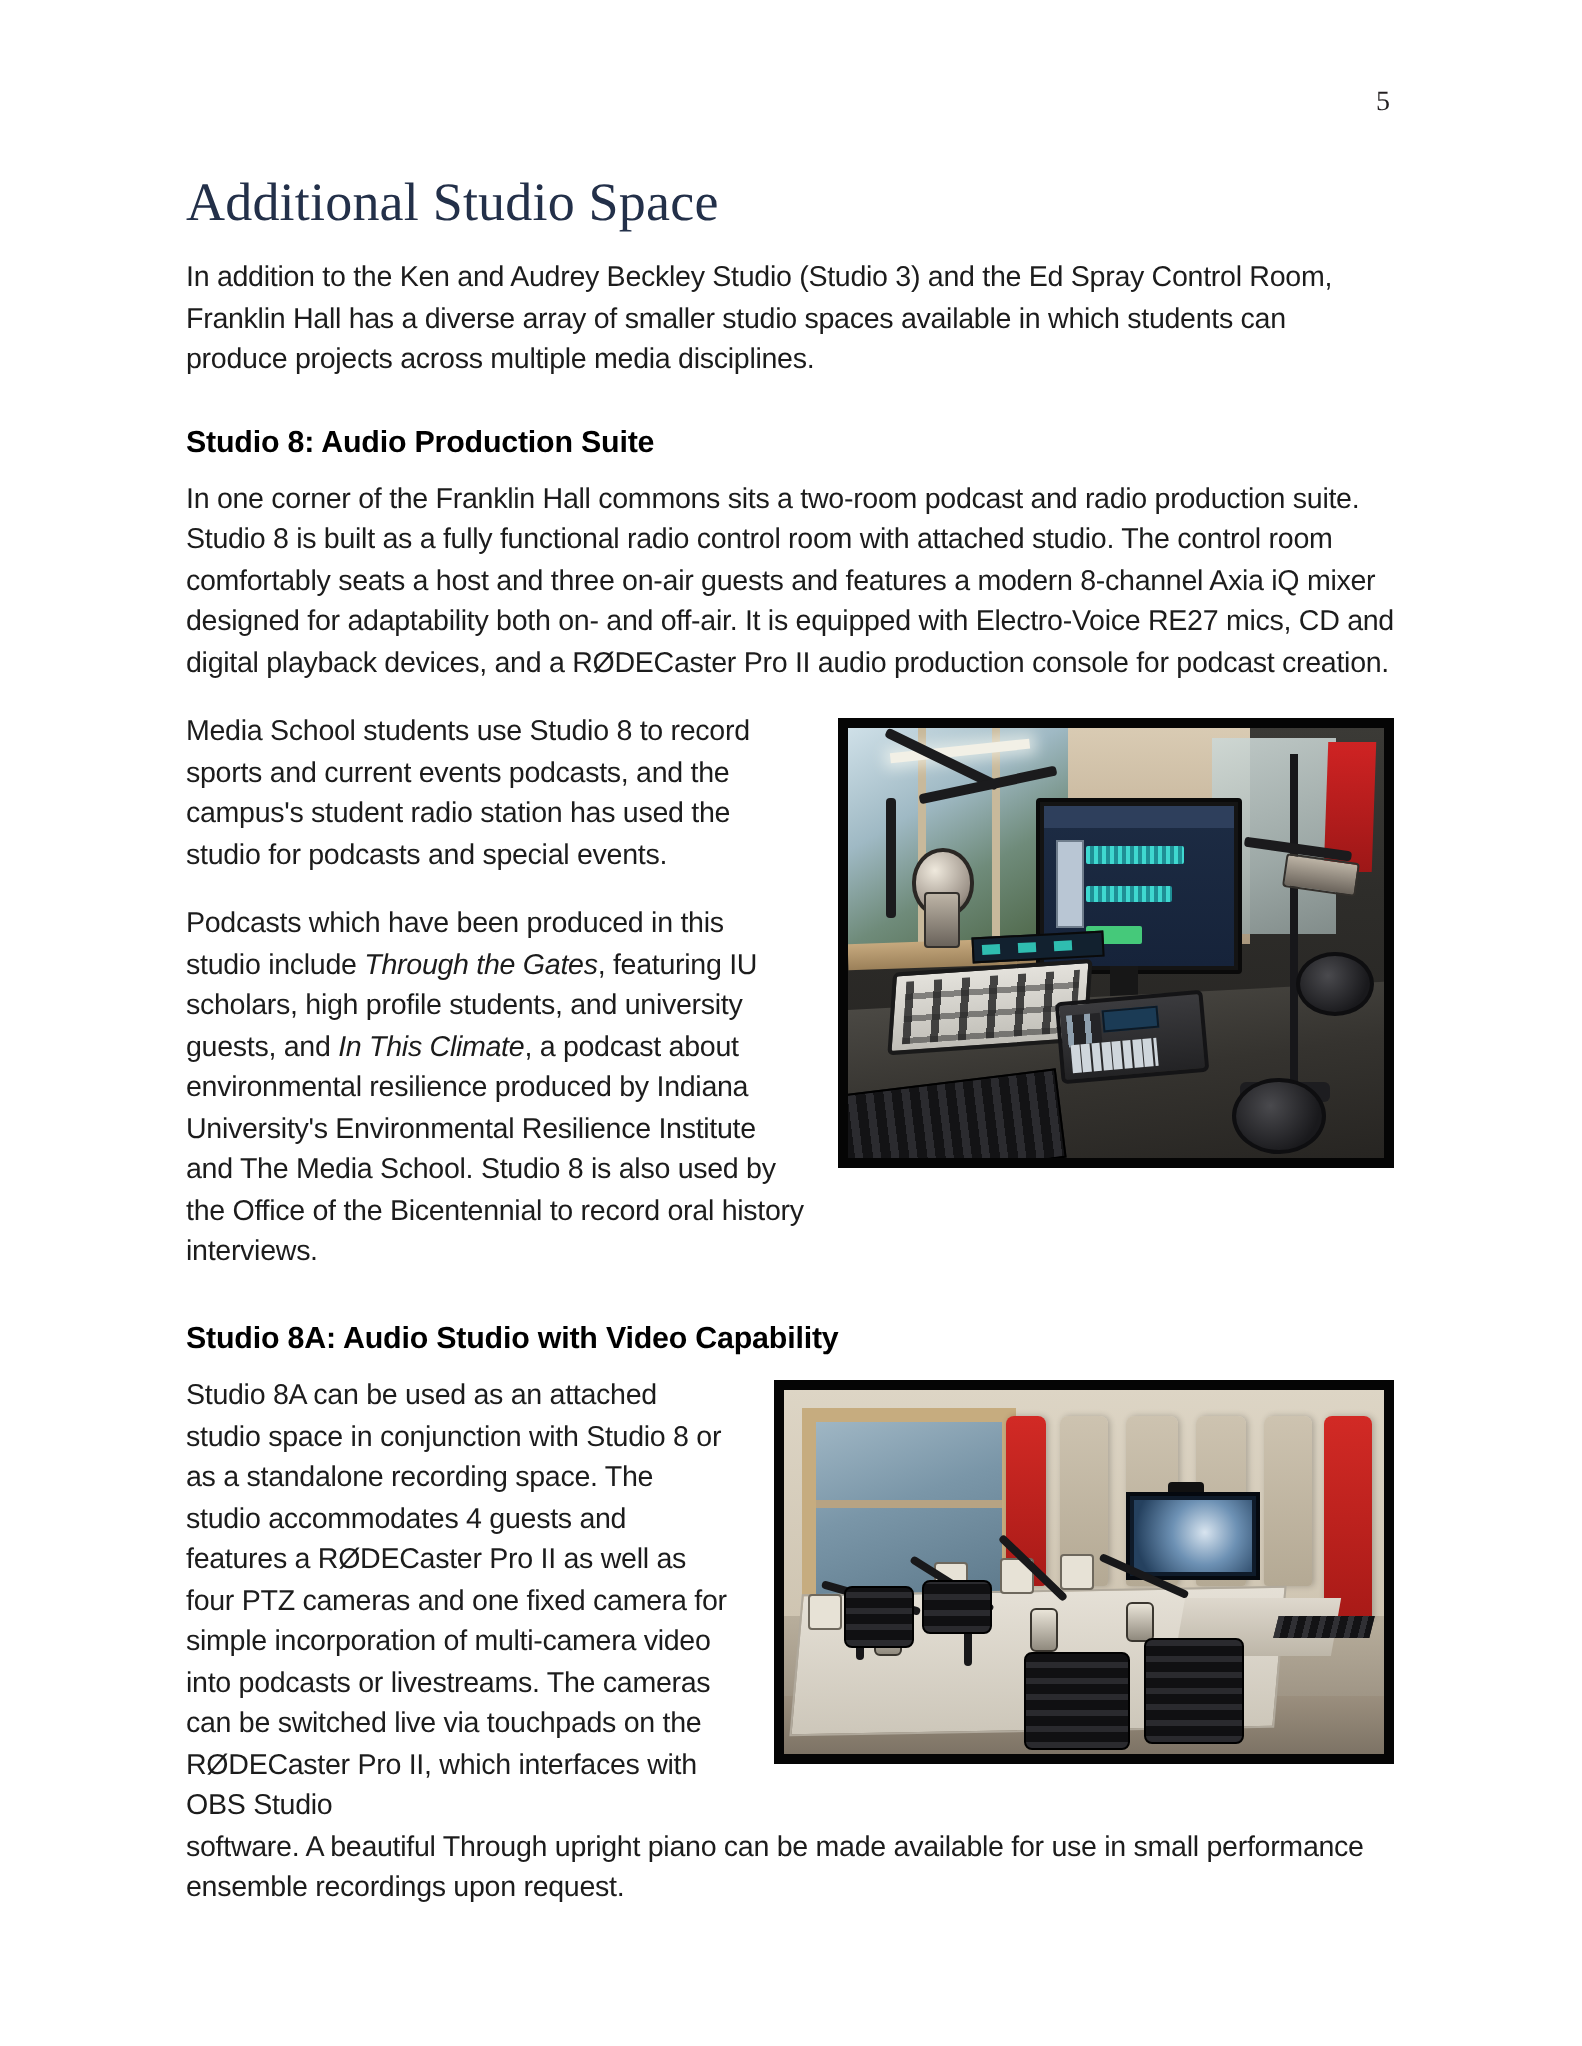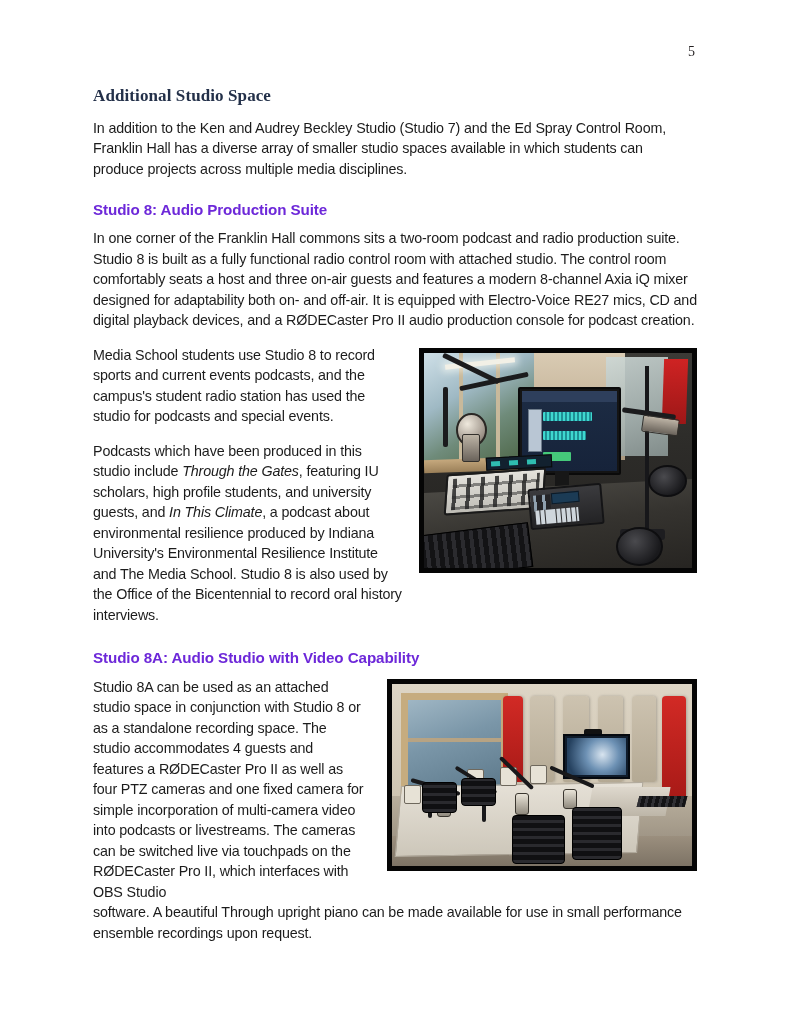--- a/index.html
+++ b/index.html
@@ -29,32 +29,32 @@
     color: #231f20;
   }
   .content {
     position: absolute;
     left: 93px;
     top: 86px;
     width: 604px;
   }
   h1.doc-title {
     font-family: "Liberation Serif", serif;
-    font-weight: bold;
-    font-size: 17px;
+    font-weight: normal;
+    font-size: 27px;
     letter-spacing: 0.1px;
     color: #233049;
     margin: 0 0 12px 0;
     line-height: 1.15;
   }
   h2.section-title {
     font-family: "Liberation Sans", sans-serif;
     font-weight: bold;
     font-size: 15.2px;
-    color: #6d28d9;
+    color: #000000;
     margin: 0 0 9px 0;
     line-height: 1.2;
     letter-spacing: -0.1px;
   }
   p.body-text {
     font-family: "Liberation Sans", sans-serif;
     font-size: 14.3px;
     line-height: 20.5px;
     color: #1c1c1c;
     margin: 0 0 14px 0;
@@ -312,21 +312,21 @@
 
 <div class="page">
 
   <div class="page-number">5</div>
 
   <div class="content">
 
     <h1 class="doc-title">Additional Studio Space</h1>
 
     <div class="intro-block">
-      <p class="body-text">In addition to the Ken and Audrey Beckley Studio (Studio 7) and the Ed Spray Control Room, Franklin Hall has a diverse array of smaller studio spaces available in which students can produce projects across multiple media disciplines.</p>
+      <p class="body-text">In addition to the Ken and Audrey Beckley Studio (Studio 3) and the Ed Spray Control Room, Franklin Hall has a diverse array of smaller studio spaces available in which students can produce projects across multiple media disciplines.</p>
     </div>
 
     <h2 class="section-title">Studio 8: Audio Production Suite</h2>
 
     <div class="s8-block">
       <p class="body-text">In one corner of the Franklin Hall commons sits a two-room podcast and radio production suite. Studio 8 is built as a fully functional radio control room with attached studio. The control room comfortably seats a host and three on-air guests and features a modern 8-channel Axia iQ mixer designed for adaptability both on- and off-air. It is equipped with Electro-Voice RE27 mics, CD and digital playback devices, and a RØDECaster Pro II audio production console for podcast creation.</p>
     </div>
 
     <div class="wrap-sec">
 

